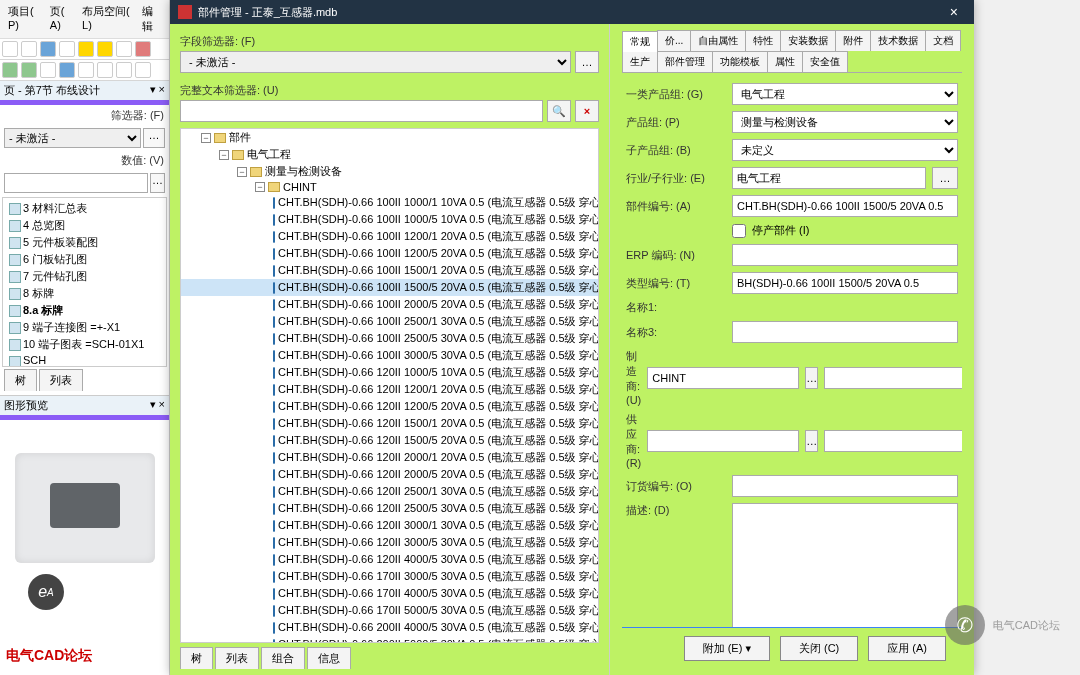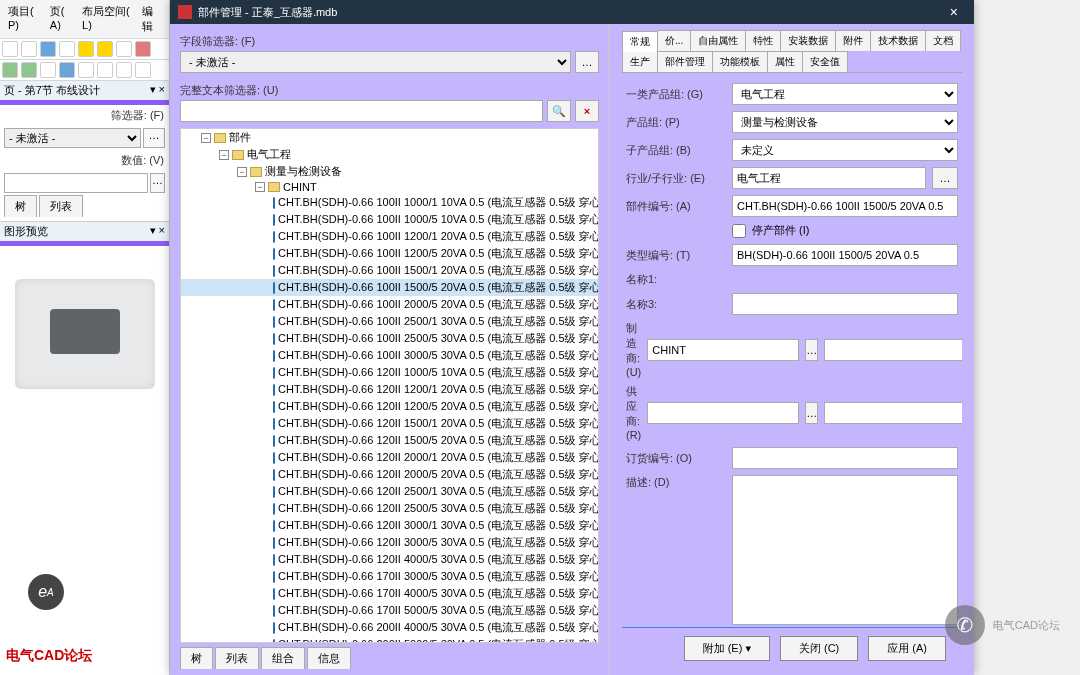--- a/index.html
+++ b/index.html
@@ -22,21 +22,21 @@
 .left-tree .node { padding: 1px 2px 1px 18px; white-space: nowrap; cursor: default; position: relative; }
 .left-tree .node::before { content: ""; position: absolute; left: 4px; top: 3px; width: 10px; height: 10px; background: #d0e4f0; border: 1px solid #7aa; }
 .left-tree .node.bold { font-weight: bold; }
 .preview-panel { border-top: 1px solid #ccc; margin-top: 4px; }
 .preview-img { width: 160px; height: 160px; margin: 8px auto; background: #fff; display: flex; align-items: center; justify-content: center; }
 .ct-device { width: 140px; height: 110px; background: #e8e9eb; border-radius: 6px; position: relative; box-shadow: inset 0 0 8px rgba(0,0,0,0.1); }
 .ct-device .win { position: absolute; left: 35px; top: 30px; width: 70px; height: 45px; background: #606468; border-radius: 4px; }
 .forum-logo { position: absolute; bottom: 10px; left: 6px; color: #c00; font-size: 14px; font-weight: bold; }
 .forum-badge { position: absolute; left: 28px; top: 574px; width: 36px; height: 36px; background: #444; border-radius: 50%; color: #fff; display: flex; align-items: center; justify-content: center; font-style: italic; font-size: 16px; }
 
-.dialog { position: absolute; left: 170px; top: 0; width: 804px; height: 675px; background: #c4b5fd; box-shadow: 0 0 10px rgba(0,0,0,0.3); display: flex; flex-direction: column; }
+.dialog { position: absolute; left: 170px; top: 0; width: 804px; height: 675px; background: #bef264; box-shadow: 0 0 10px rgba(0,0,0,0.3); display: flex; flex-direction: column; }
 .dlg-title { background: #234; color: #fff; padding: 4px 8px; display: flex; align-items: center; gap: 6px; }
 .dlg-title .icon { width: 14px; height: 14px; background: #c33; display: inline-block; }
 .dlg-close { margin-left: auto; color: #fff; padding: 0 8px; cursor: pointer; font-size: 14px; }
 .dlg-body { flex: 1; display: flex; overflow: hidden; }
 .dlg-left { width: 440px; border-right: 1px solid #ccc; display: flex; flex-direction: column; padding: 6px 10px; }
 .filter-label { padding: 4px 0 2px; color: #333; }
 .filter-row { display: flex; gap: 4px; margin-bottom: 6px; }
 .filter-row select, .filter-row input { flex: 1; height: 22px; border: 1px solid #aaa; padding: 0 4px; }
 .sq-btn { width: 24px; height: 22px; border: 1px solid #aaa; background: #f4f4f4; text-align: center; line-height: 20px; cursor: pointer; }
 .sq-btn.red { color: #c00; font-weight: bold; }
@@ -109,20 +109,32 @@
   <div class="panel-label">筛选器: (F)</div>
   <div class="dropdown-row">
     <select><option>- 未激活 -</option></select>
     <div class="mini-btn">…</div>
   </div>
   <div class="panel-label">数值: (V)</div>
   <div class="dropdown-row">
     <input type="text" style="flex: 1 1 0%; height: 20px; border: 1px solid rgb(170, 170, 170);">
     <div class="mini-btn">…</div>
   </div>
+  <div class="left-tree" id="left-tree">
+      <div class="node">3 材料汇总表</div>
+      <div class="node">4 总览图</div>
+      <div class="node">5 元件板装配图</div>
+      <div class="node">6 门板钻孔图</div>
+      <div class="node">7 元件钻孔图</div>
+      <div class="node">8 标牌</div>
+      <div class="node bold">8.a 标牌</div>
+      <div class="node">9 端子连接图 =+-X1</div>
+      <div class="node">10 端子图表 =SCH-01X1</div>
+      <div class="node">SCH</div>
+    </div>
   <div class="bottom-tabs" style="padding:0 4px">
     <div class="tab">树</div>
     <div class="tab">列表</div>
   </div>
   <div class="preview-panel">
     <div class="panel-title">
         <span>图形预览</span>
         <span>▾ ×</span>
       </div>
     <div class="preview-img">
@@ -231,20 +243,24 @@
         <div class="form-row">
             <label>部件编号: (A)</label>
             <input type="text" value="CHT.BH(SDH)-0.66 100II 1500/5 20VA 0.5" style="">
           </div>
         <div class="form-row">
             <label></label>
             <input type="checkbox" style="">
             <span>停产部件 (I)</span>
           </div>
         <div class="form-row">
+            <label>ERP 编码: (N)</label>
+            <input type="text" value="" style="">
+          </div>
+        <div class="form-row">
             <label>类型编号: (T)</label>
             <input type="text" value="BH(SDH)-0.66 100II 1500/5 20VA 0.5" style="">
           </div>
         <div class="form-row">
             <label>名称1:</label>
           </div>
         <div class="form-row">
             <label>名称3:</label>
             <input type="text" value="" style="">
           </div>

